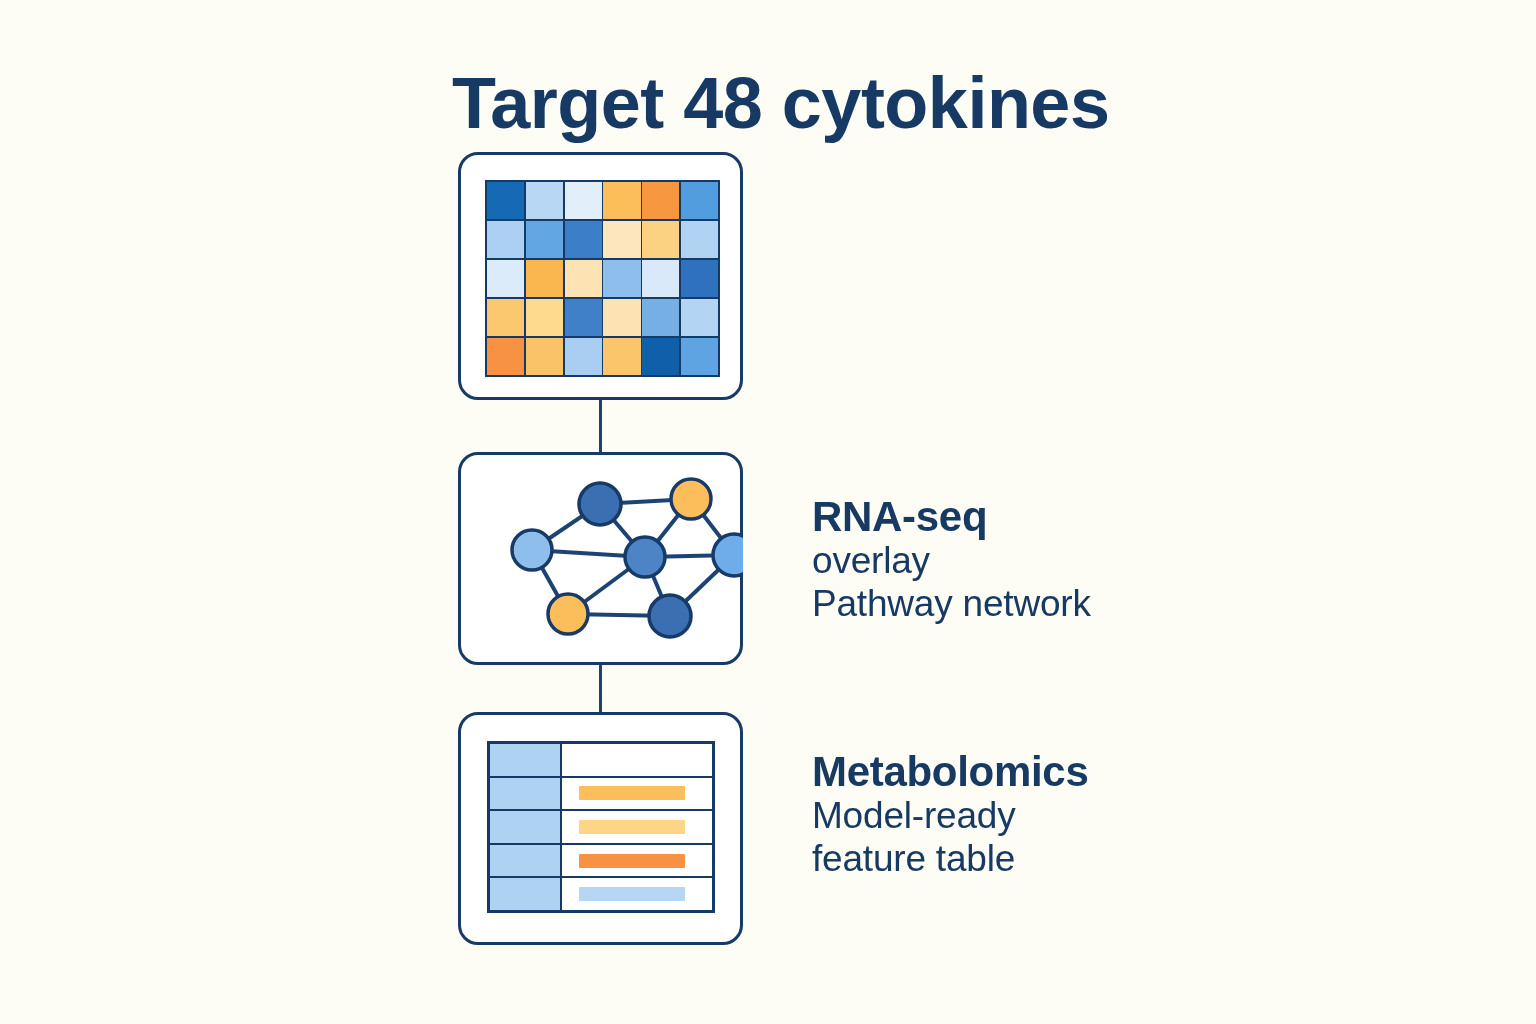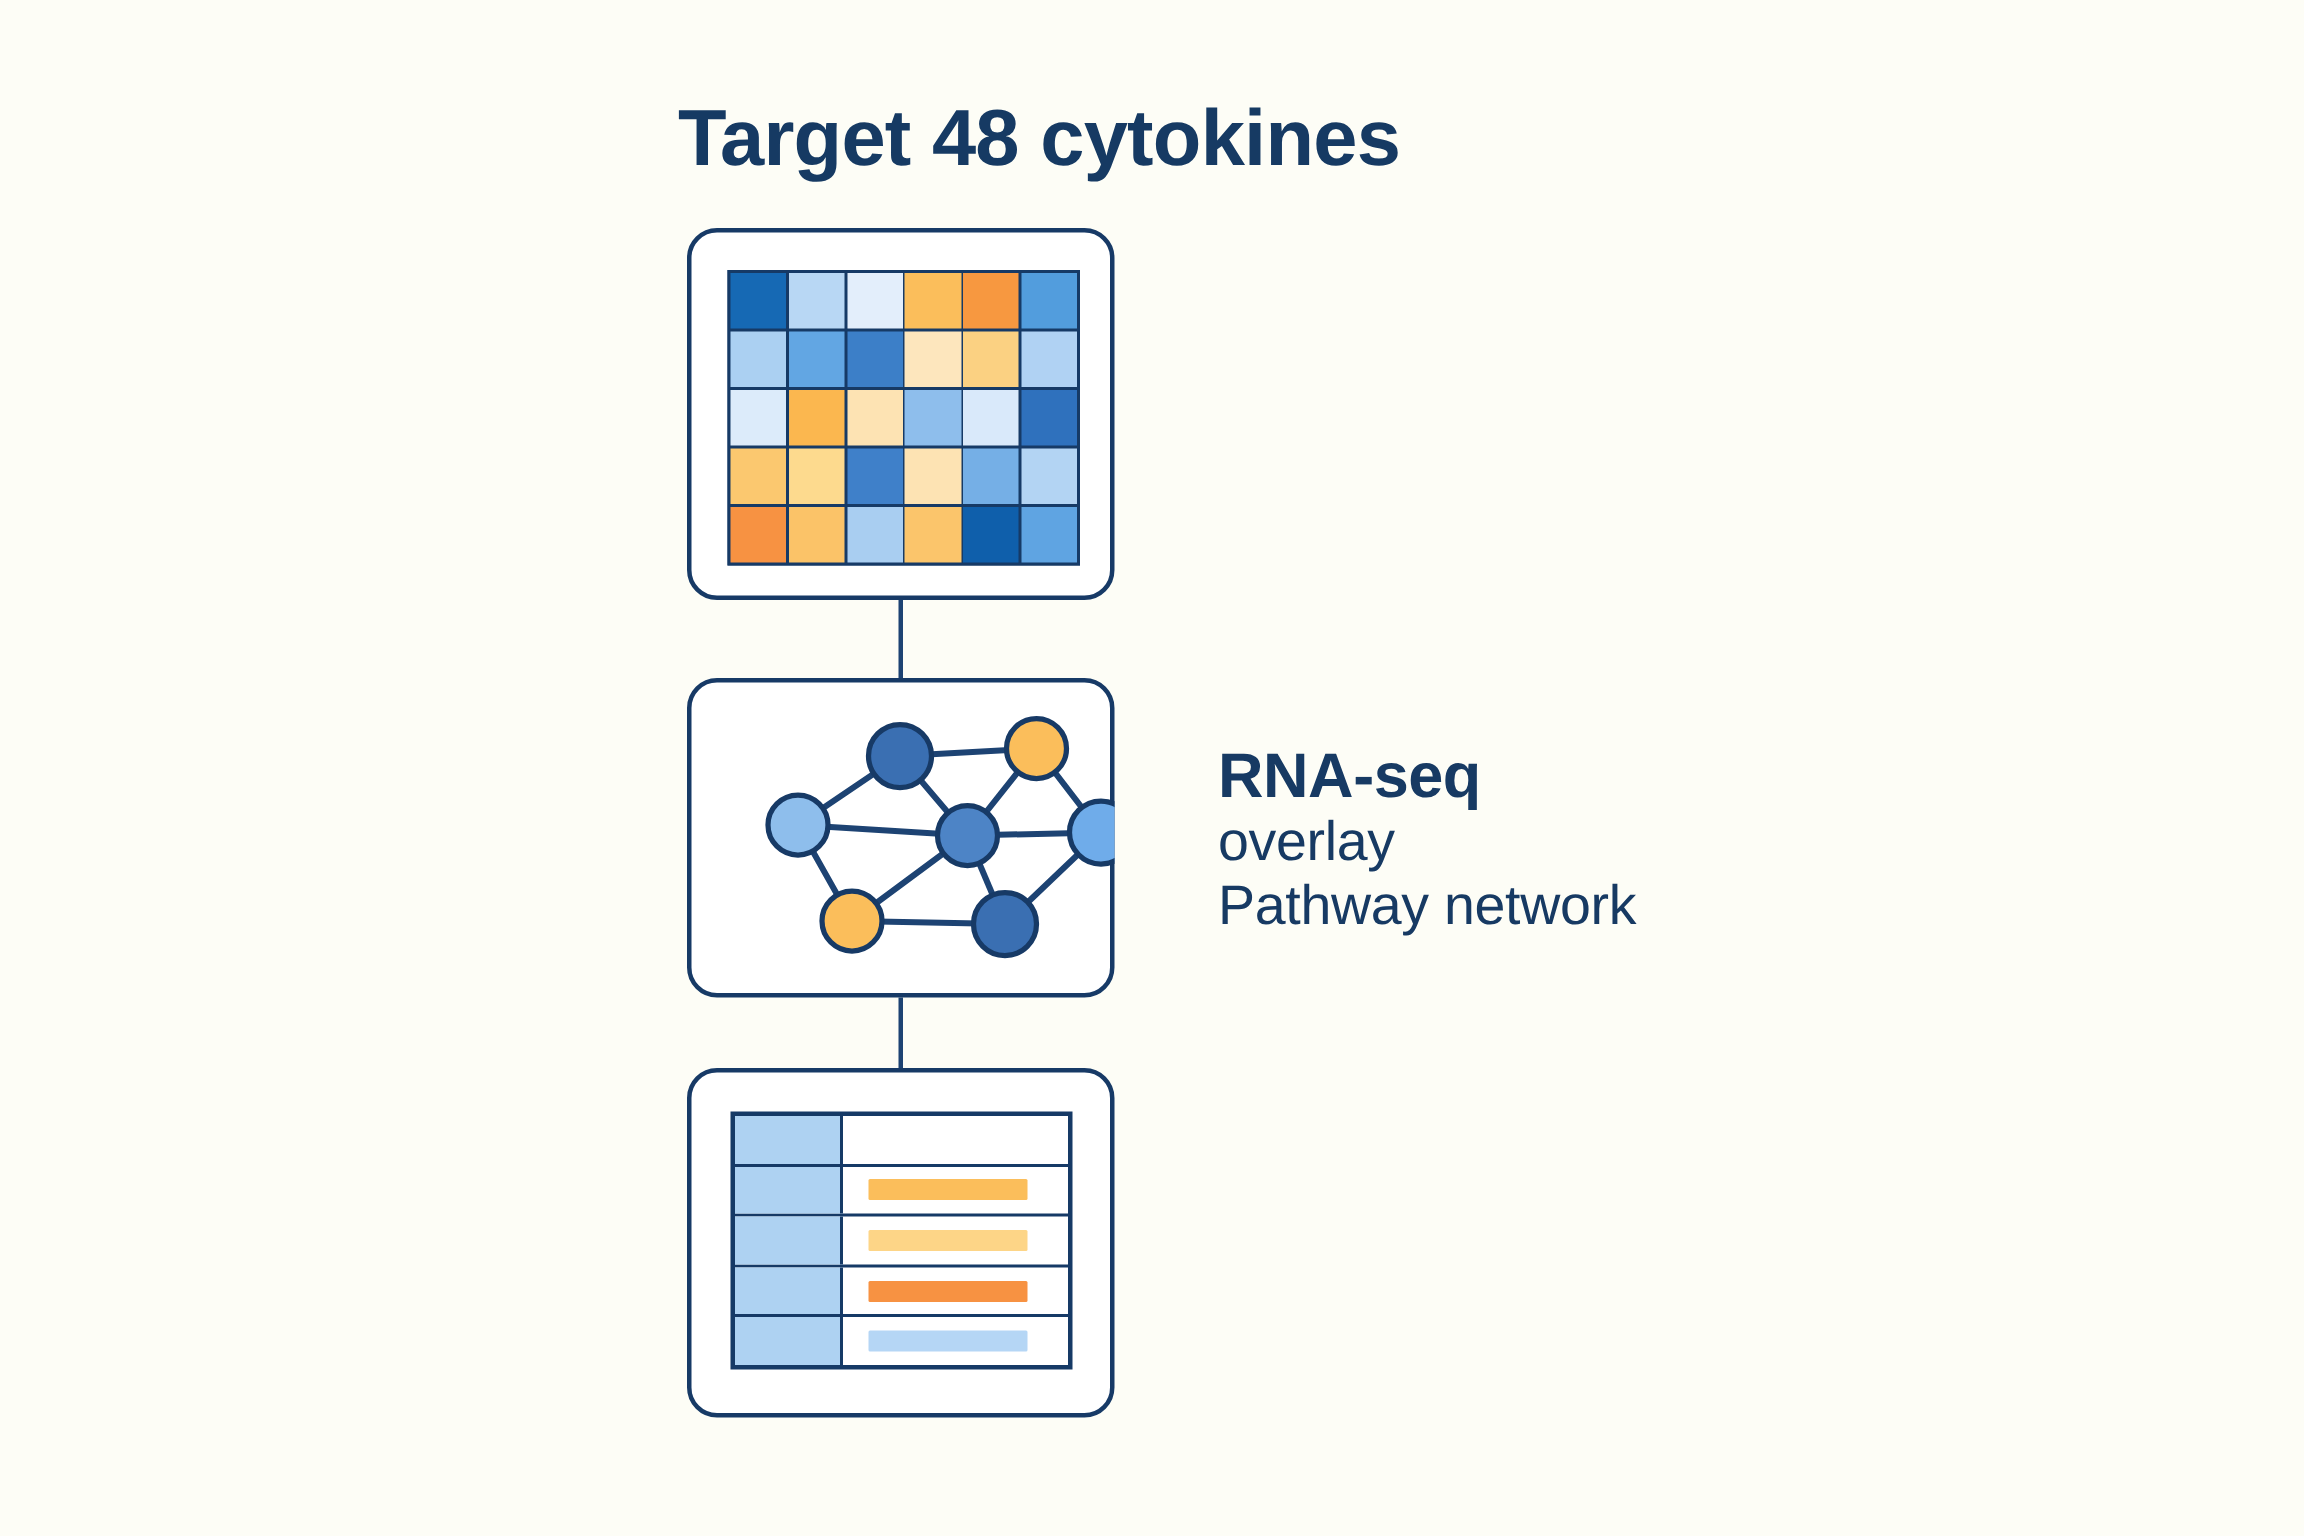--- a/index.html
+++ b/index.html
@@ -19,21 +19,21 @@
     left: 0; top: 0;
     width: 1536px;
     height: 1024px;
   }
 
   
   #page-title {
     position: absolute;
     left: 452px;
     top: 62px;
-    font-size: 53px;
+    font-size: 72px;
     font-weight: bold;
     color: #163a63;
     letter-spacing: -0.5px;
     white-space: nowrap;
   }
 
   
   .card {
     position: absolute;
     background: #ffffff;
@@ -248,14 +248,19 @@
 
   <div class="label-block" id="label-heatmap">
   </div>
 
   <div class="label-block" id="label-network">
     <div class="label-title">RNA-seq</div>
     <div class="label-desc">overlay</div>
     <div class="label-desc">Pathway network</div>
   </div>
 
+  <div class="label-block" id="label-table">
+    <div class="label-title">Metabolomics</div>
+    <div class="label-desc">Model-ready</div>
+    <div class="label-desc">feature table</div>
+  </div>
 
 </div>
 
 </body></html>

